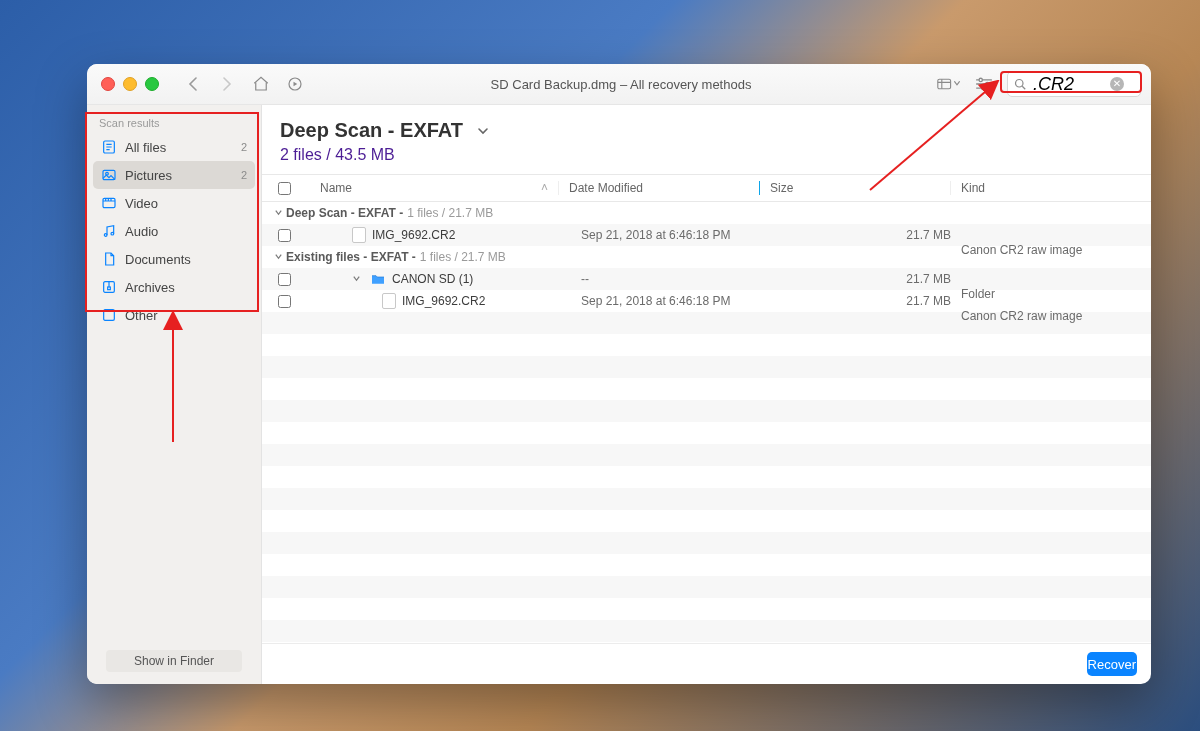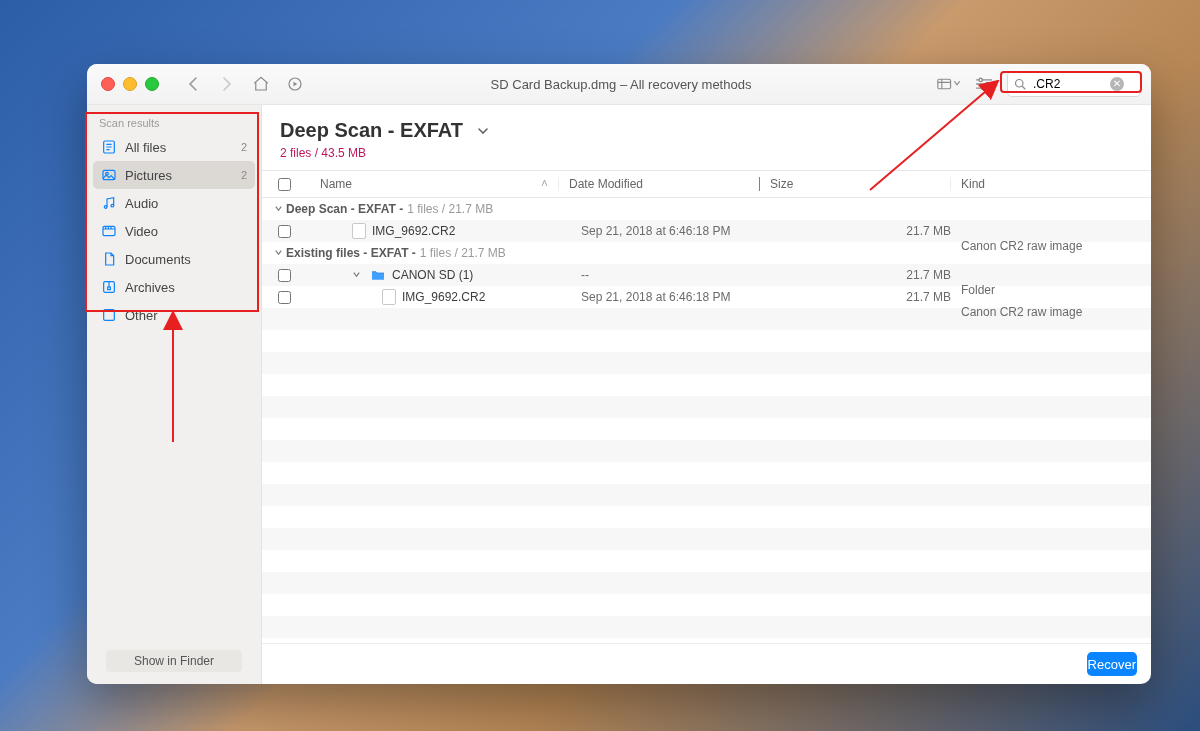--- a/index.html
+++ b/index.html
@@ -10,40 +10,40 @@
   .traffic{display:flex;gap:8px;margin-right:12px;}
   .tball{width:12px;height:12px;border-radius:50%;}
   .t-close{background:#ff5f57;border:1px solid #e14640;}
   .t-min  {background:#febc2e;border:1px solid #e0a125;}
   .t-max  {background:#28c840;border:1px solid #1dad2c;}
   .nav-group{display:flex;align-items:center;color:#8d8d8d;gap:14px;font-size:15px;margin-left:4px;}
   .nav-group>span{display:flex;align-items:center;justify-content:center;width:20px;}
   .title-label{flex:1;text-align:center;font-size:13px;color:#555;}
   .tbar-right{display:flex;align-items:center;gap:14px;color:#8a8a8a;font-size:15px;}
   .search-box{display:flex;align-items:center;background:#ffffff;border:1px solid #d8d8d8;border-radius:5px;height:24px;padding:0 6px;gap:5px;min-width:120px;}
-  .search-box input{border:none;outline:none;font-size:12px;width:70px;background:transparent;}
+  .search-box input{border:none;outline:none;font-size:18px;width:70px;background:transparent;font-style:italic;}
   .clear-x{width:14px;height:14px;border-radius:50%;background:#b6b6b6;color:#fff;font-size:10px;display:flex;align-items:center;justify-content:center;line-height:1;}
   .icon{display:inline-flex;align-items:center;justify-content:center;}
   
   .body{flex:1;display:flex;min-height:0;}
   
   .sidebar{width:174px;background:#f2f0ee;border-right:1px solid #e3e3e3;display:flex;flex-direction:column;}
   .sb-heading{font-size:11px;color:#9a9a9a;padding:12px 12px 4px 12px;}
   .sb-list{display:flex;flex-direction:column;padding:0 6px;}
   .sb-item{display:flex;align-items:center;gap:8px;height:28px;padding:0 8px;border-radius:5px;color:#444;}
   .sb-item.active{background:#dcd9d5;}
   .sb-count{margin-left:auto;font-size:11px;color:#8b8b8b;}
   .sb-glyph{width:16px;height:16px;color:#0a84ff;display:flex;align-items:center;justify-content:center;}
   .sidebar .spacer{flex:1;}
   .show-in-finder{margin:10px auto 12px auto;width:136px;height:22px;border-radius:4px;background:#e9e7e4;color:#555;font-size:12px;display:flex;align-items:center;justify-content:center;}
   
   .main{flex:1;display:flex;flex-direction:column;min-width:0;}
   .main-header{padding:14px 18px 10px 18px;}
   .main-title{font-size:20px;font-weight:700;color:#333;display:flex;align-items:center;gap:14px;}
-  .main-sub{font-size:12px;color:#be185d;margin-top:4px;}
+  .main-sub{font-size:16px;color:#4c1d95;margin-top:4px;}
   .col-header{display:flex;align-items:center;height:26px;border-top:1px solid #e8e8e8;border-bottom:1px solid #e8e8e8;color:#666;font-size:12px;padding-left:12px;}
   .col-header .chk{width:34px;}
   .col-name{flex:1;padding-left:12px;display:flex;align-items:flex-end;border-right:1px solid #eee;}
   .col-date{width:190px;padding-left:10px;border-right:1px solid #0ea5e9;}
   .col-size{width:180px;padding-left:10px;text-align:left;border-right:1px solid #eee;}
   .col-kind{width:190px;padding-left:10px;}
   .rows-area{flex:1;overflow:auto;background:repeating-linear-gradient(#ffffff 0px,#ffffff 22px,#f7f7f7 22px,#f7f7f7 44px);}
   .row{display:flex;align-items:center;height:22px;font-size:12px;padding-left:12px;color:#3c3c3c;background:transparent;}
   .row .chk{width:34px;display:flex;align-items:center;justify-content:flex-start;}
   .row .name{flex:1;display:flex;align-items:center;gap:6px;}
@@ -159,38 +159,38 @@
                 <circle cx="9" cy="10" r="2"></circle>
                 <path d="M3 17l5-5 4 4 3-3 6 6"></path>
               </svg>
             </span>
             <span>Pictures</span>
             <span class="sb-count">2</span>
           </div>
           <div class="sb-item">
             <span class="sb-glyph">
               <svg width="16" height="16" viewBox="0 0 24 24" fill="none" stroke="#0a84ff" stroke-width="1.8">
-                <path d="M9 18V6l10-2v12"></path>
-                <circle cx="7" cy="18" r="2"></circle>
-                <circle cx="17" cy="16" r="2"></circle>
-              </svg>
-            </span>
-            <span>Audio</span>
-          </div>
-          <div class="sb-item">
-            <span class="sb-glyph">
-              <svg width="16" height="16" viewBox="0 0 24 24" fill="none" stroke="#0a84ff" stroke-width="1.8">
                 <rect x="3" y="5" width="18" height="14" rx="2"></rect>
                 <line x1="3" y1="9" x2="21" y2="9"></line>
                 <line x1="7" y1="5" x2="7" y2="9"></line>
                 <line x1="11" y1="5" x2="11" y2="9"></line>
                 <line x1="15" y1="5" x2="15" y2="9"></line>
               </svg>
             </span>
             <span>Video</span>
+          </div>
+          <div class="sb-item">
+            <span class="sb-glyph">
+              <svg width="16" height="16" viewBox="0 0 24 24" fill="none" stroke="#0a84ff" stroke-width="1.8">
+                <path d="M9 18V6l10-2v12"></path>
+                <circle cx="7" cy="18" r="2"></circle>
+                <circle cx="17" cy="16" r="2"></circle>
+              </svg>
+            </span>
+            <span>Audio</span>
           </div>
           <div class="sb-item">
             <span class="sb-glyph">
               <svg width="16" height="16" viewBox="0 0 24 24" fill="none" stroke="#0a84ff" stroke-width="1.8">
                 <path d="M7 3h8l4 4v14H7z"></path>
                 <path d="M15 3v4h4"></path>
               </svg>
             </span>
             <span>Documents</span>
           </div>

